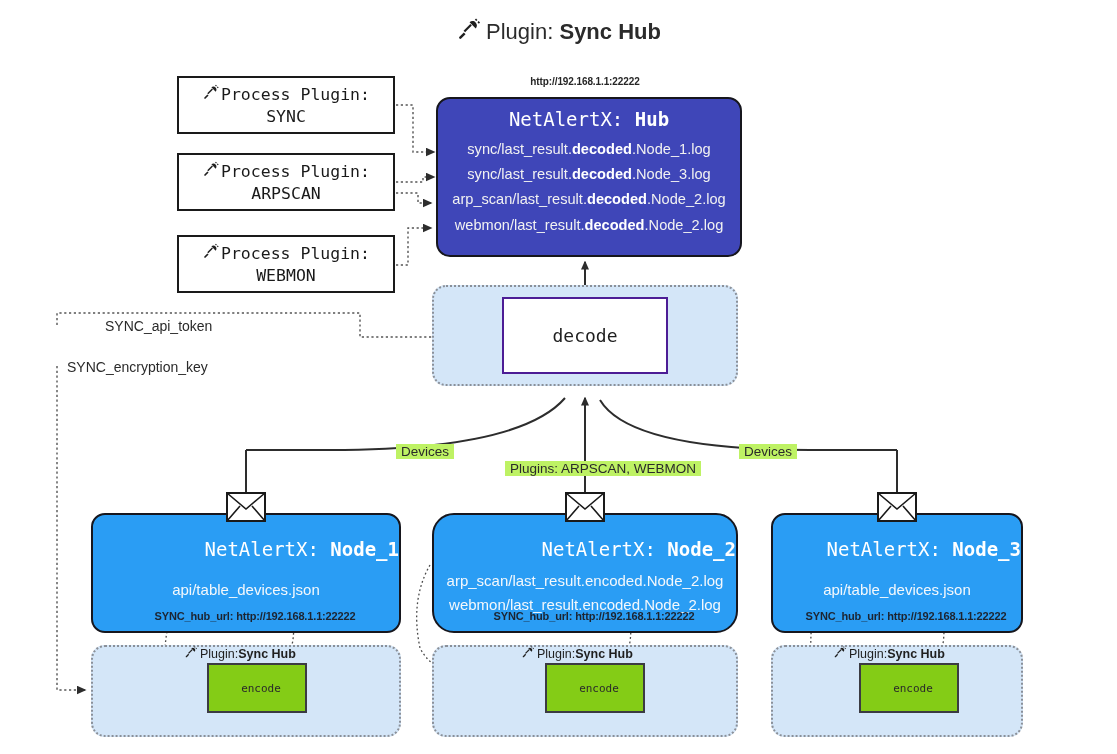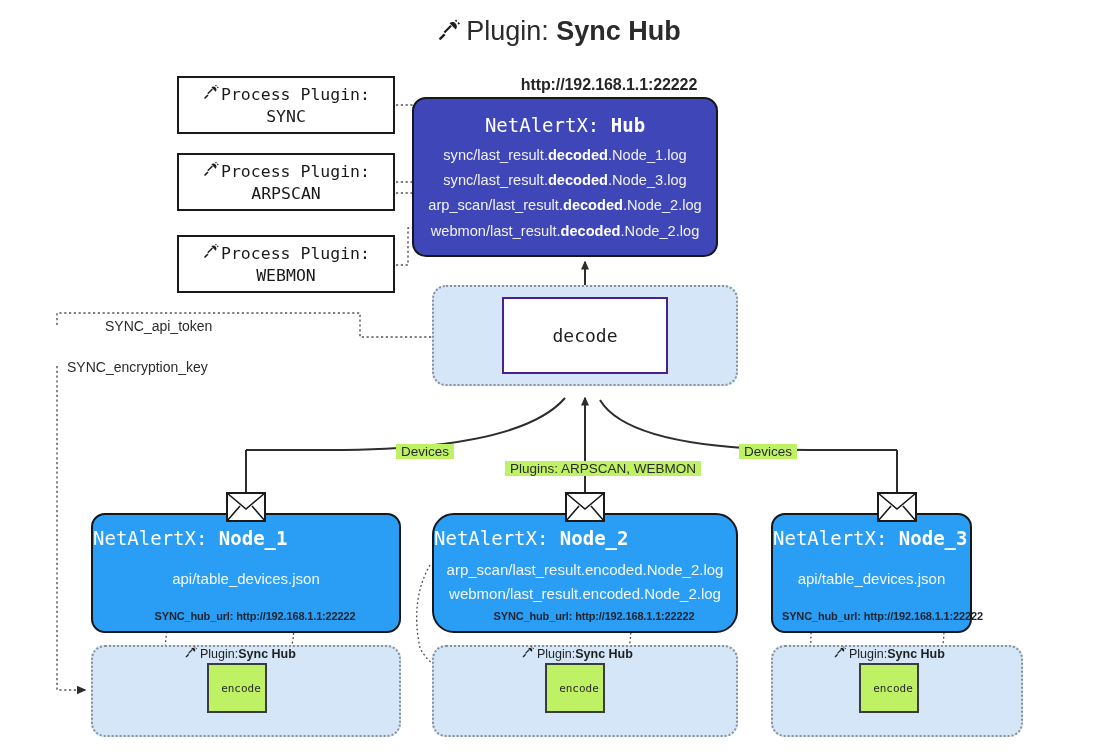--- a/index.html
+++ b/index.html
@@ -30,21 +30,21 @@
     pointer-events: none;
   }
 
   
   .page-title {
     position: absolute;
     left: 0;
     top: 16px;
     width: 1117px;
     text-align: center;
-    font-size: 27px;
+    font-size: 22px;
     color: #2b2b2b;
     white-space: nowrap;
   }
   .page-title .plug {
     display: inline-block;
     vertical-align: -3px;
     margin-right: 4px;
   }
   .page-title .strong {
     font-weight: bold;
@@ -79,40 +79,40 @@
   }
   .proc-box .row2 { white-space: nowrap; }
 
   #proc-sync   { left: 177px; top: 76px; }
   #proc-arp    { left: 177px; top: 153px; }
   #proc-web    { left: 177px; top: 235px; }
 
   
   .hub-url {
     position: absolute;
-    left: 456px;
+    left: 432px;
     top: 76px;
     width: 306px;
     text-align: center;
-    font-size: 16px;
+    font-size: 10px;
     font-weight: bold;
     color: #262626;
     letter-spacing: -0.1px;
   }
   #hub-box {
     position: absolute;
-    left: 412px;
+    left: 436px;
     top: 97px;
     width: 306px;
     height: 160px;
     background: #3f46b8;
     border: 2.5px solid #16161d;
     border-radius: 14px;
     box-sizing: border-box;
-    padding-top: 15px;
+    padding-top: 9px;
   }
   #hub-box .hub-title {
     text-align: center;
     font-family: "DejaVu Sans Mono", "Liberation Mono", monospace;
     font-size: 19px;
     color: #ffffff;
     margin-bottom: 7px;
     white-space: nowrap;
   }
   #hub-box .hub-title .strong { font-weight: bold; }
@@ -182,25 +182,25 @@
   
   .node-box {
     position: absolute;
     background: #2a9df4;
     border: 2.5px solid #16161d;
     border-radius: 14px;
     box-sizing: border-box;
     color: #ffffff;
   }
   .node-box .node-title {
-    text-align: left;
+    text-align: right;
     font-family: "DejaVu Sans Mono", "Liberation Mono", monospace;
     font-size: 19px;
     color: #ffffff;
-    margin-top: 12px;
+    margin-top: 23px;
     white-space: nowrap;
   }
   .node-box .node-title .strong { font-weight: bold; }
   .node-line {
     text-align: center;
     font-size: 15px;
     color: #f4f8fc;
     line-height: 1.62;
     white-space: nowrap;
   }
@@ -212,21 +212,21 @@
     text-align: center;
     font-size: 11px;
     font-weight: bold;
     color: #1d2430;
     white-space: nowrap;
     letter-spacing: -0.15px;
   }
 
   #node1 { left: 91px;  top: 513px; width: 310px; height: 120px; }
   #node2 { left: 432px; top: 513px; width: 306px; height: 120px; border-radius: 22px; }
-  #node3 { left: 771px; top: 513px; width: 201px; height: 120px; }
+  #node3 { left: 771px; top: 513px; width: 252px; height: 120px; }
 
   #node1 .body { margin-top: 18px; }
   #node2 .body { margin-top: 9px; }
   #node3 .body { margin-top: 18px; }
 
   
   .envelope {
     position: absolute;
     width: 40px;
     height: 30px;
@@ -264,23 +264,23 @@
     vertical-align: -2px;
   }
   .enc-caption .strong { font-weight: bold; }
   #enc-cap1 { left: 184px; }
   #enc-cap2 { left: 521px; }
   #enc-cap3 { left: 833px; }
 
   .enc-box {
     position: absolute;
     top: 663px;
-    width: 60px;
+    width: 100px;
     height: 50px;
-    background: #bef264;
+    background: #84cc16;
     border: 2px solid #3b3b42;
     box-sizing: border-box;
     display: flex;
     align-items: center;
     justify-content: center;
     font-family: "DejaVu Sans Mono", "Liberation Mono", monospace;
     font-size: 11px;
     color: #2a2a2a;
     padding-left: 8px;
   }

